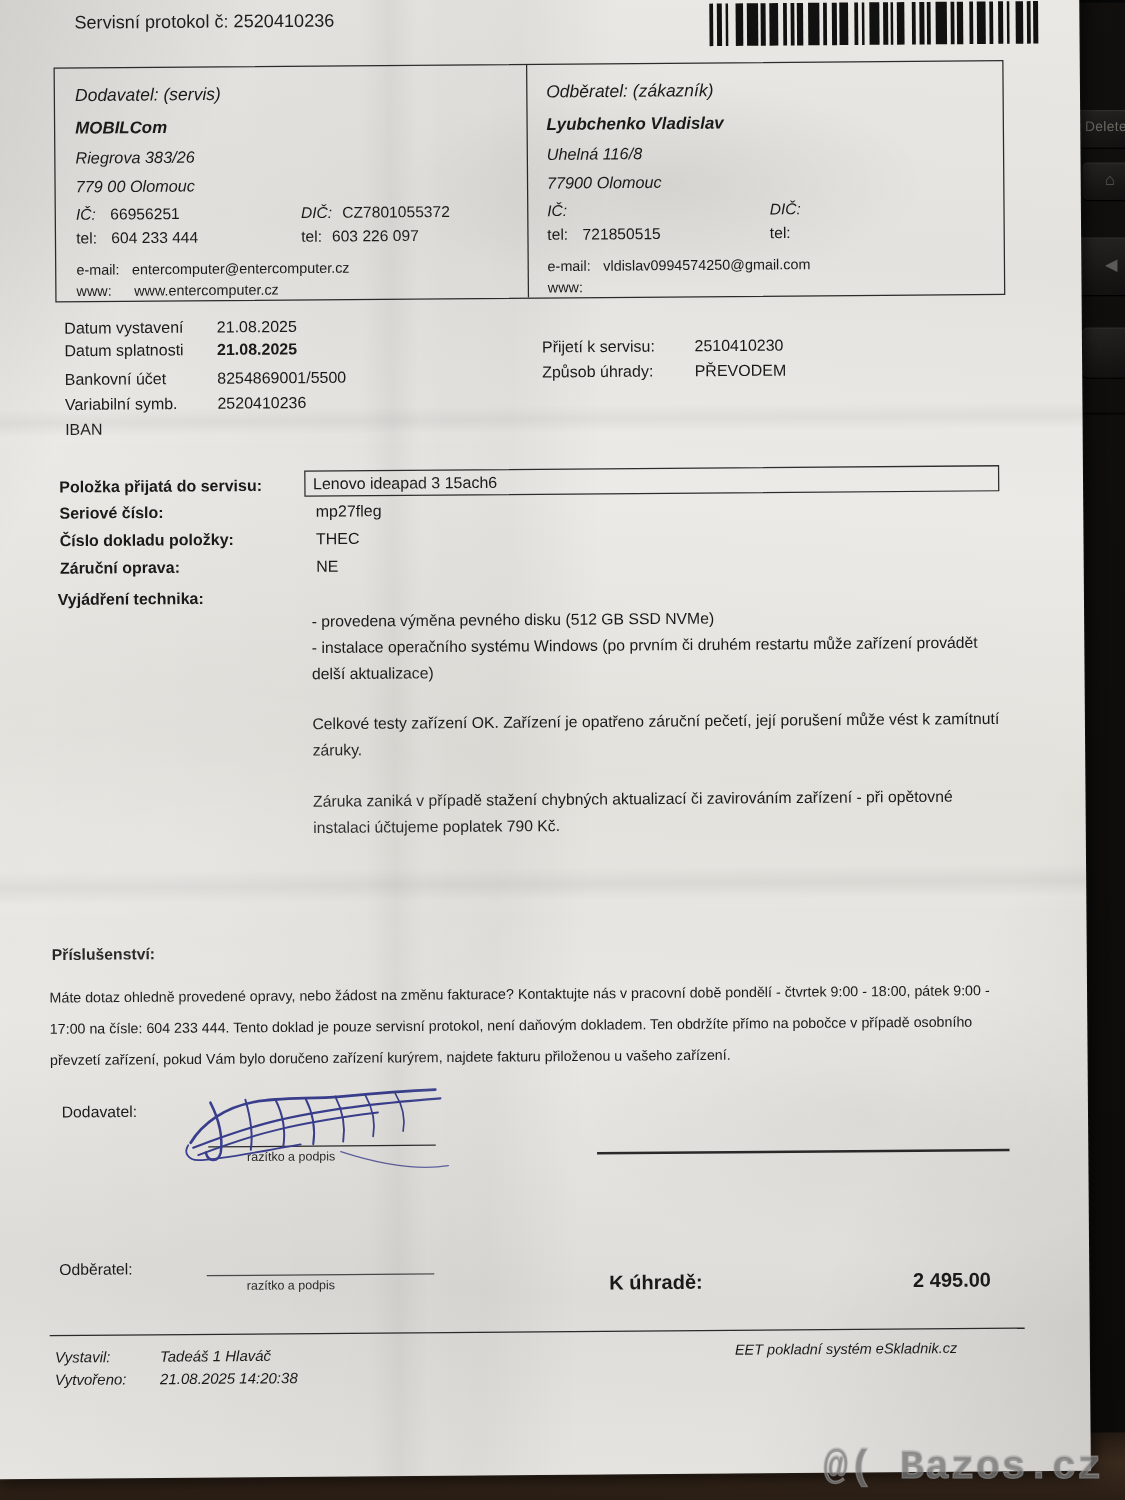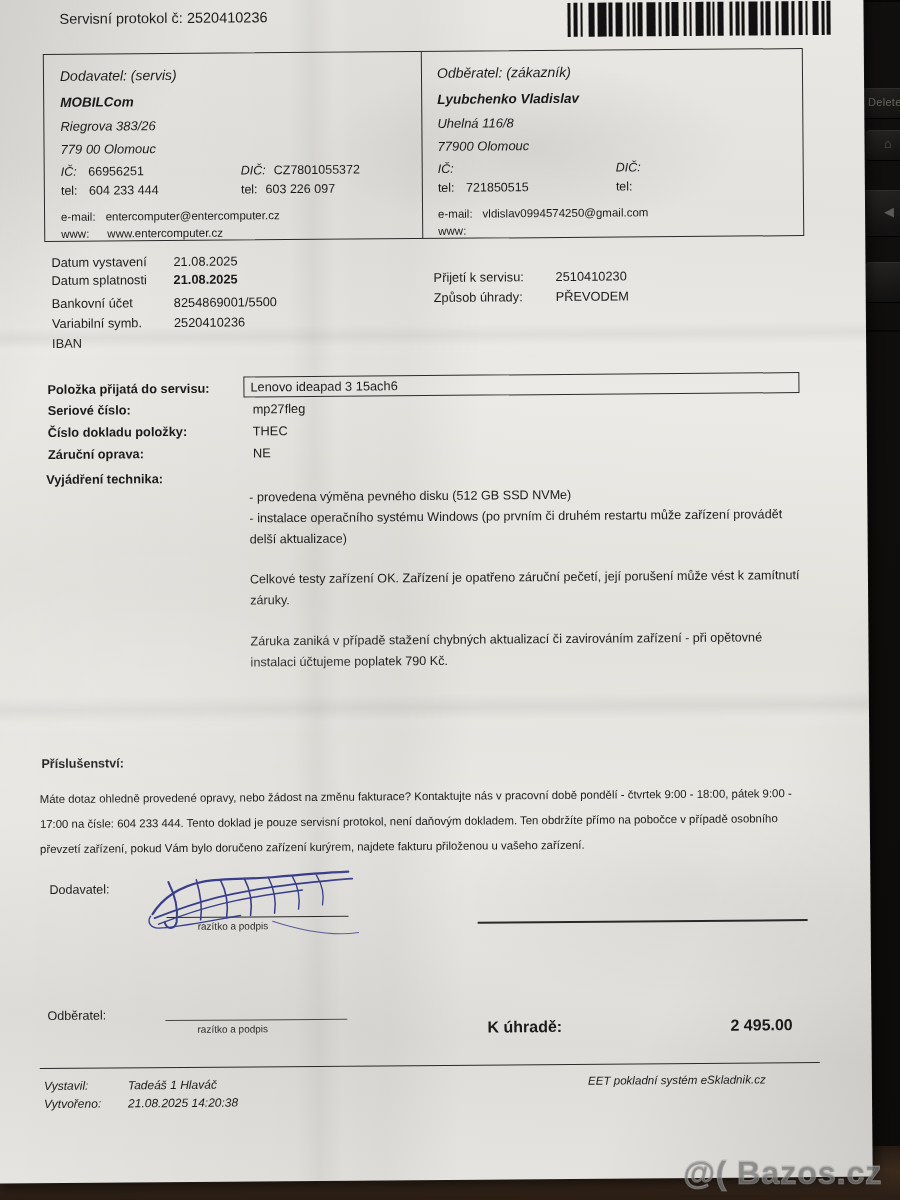--- a/index.html
+++ b/index.html
@@ -314,21 +314,21 @@
     right: 18px;
     bottom: 8px;
     font-size: 33px;
     font-weight: bold;
     letter-spacing: .5px;
     color: rgba(255,255,255,.20);
     text-shadow: 0 1px 0 rgba(0,0,0,.30), 0 0 1px rgba(120,120,120,.6);
     -webkit-text-stroke: 1px rgba(170,170,170,.45);
     white-space: nowrap;
     z-index: 40;
-    font-family: Liberation Sans, sans-serif;
+    font-family: Liberation Mono, monospace;
   }
 </style>
 </head>
 <body>
 
 <div id="backdrop">
   <div class="kb-seam" style="left:856px; top:0; width:44px; height:2px;"></div>
   <div class="kb-key" style="left:862px; top:88px; width:46px; height:30px;"></div>
   <div class="kb-label" style="left:868px; top:96px;">Delete</div>
   <div class="kb-key" style="left:866px; top:130px; width:42px; height:30px;"></div>

